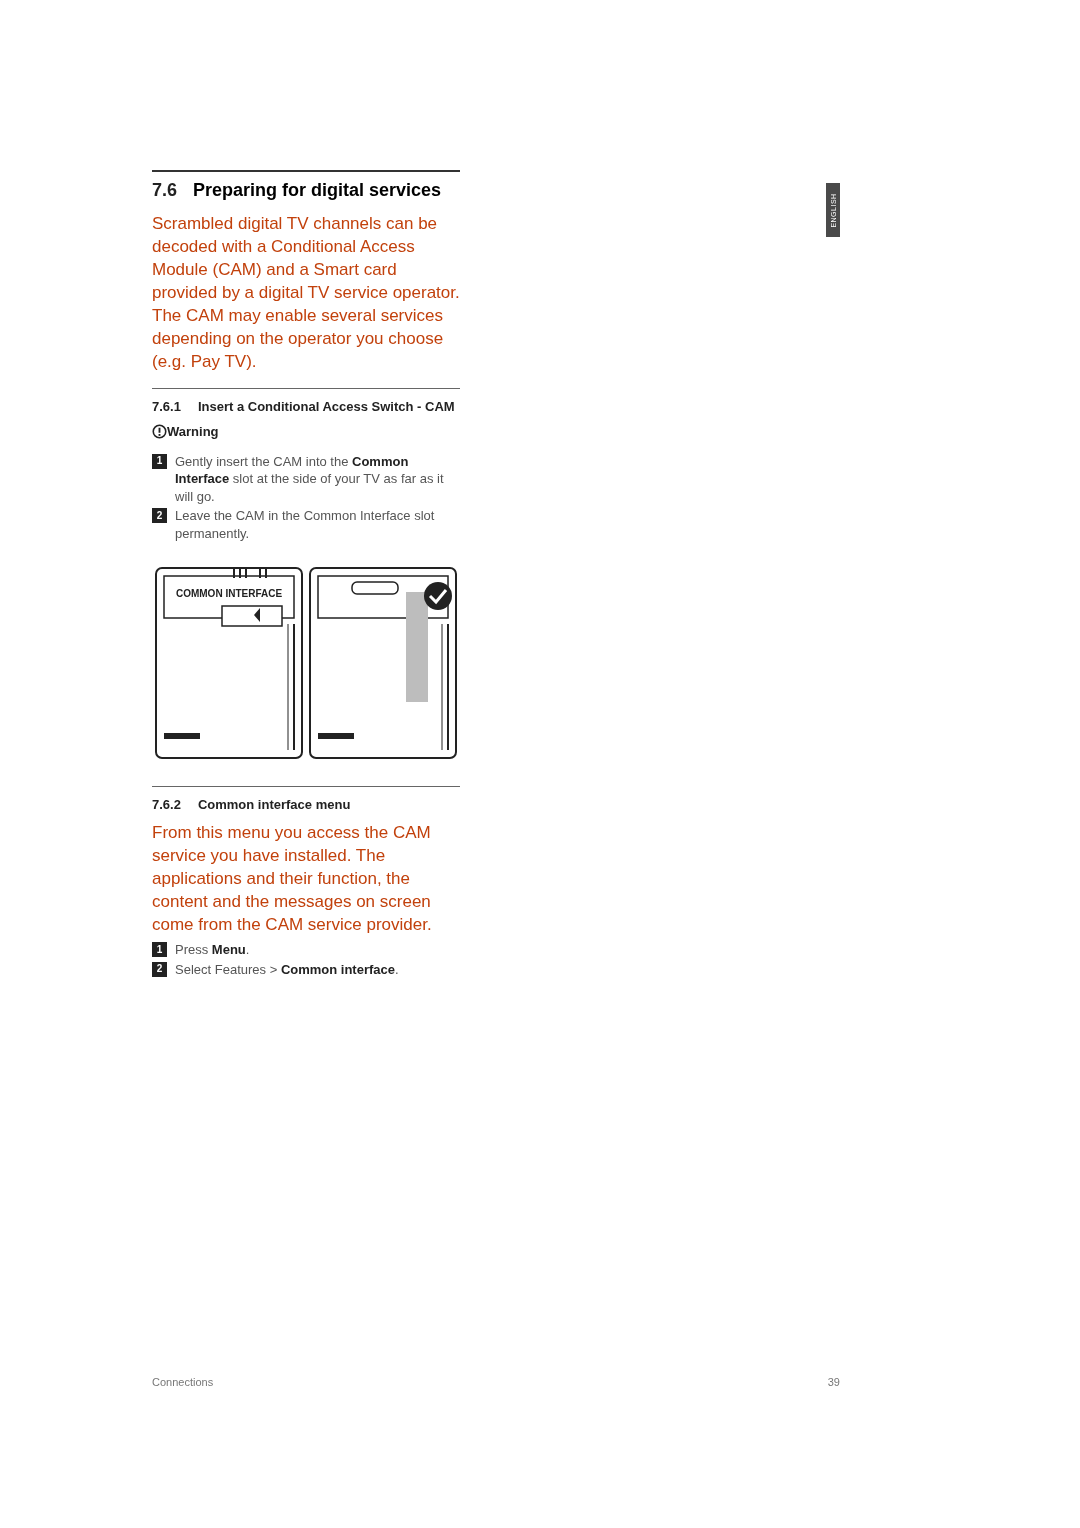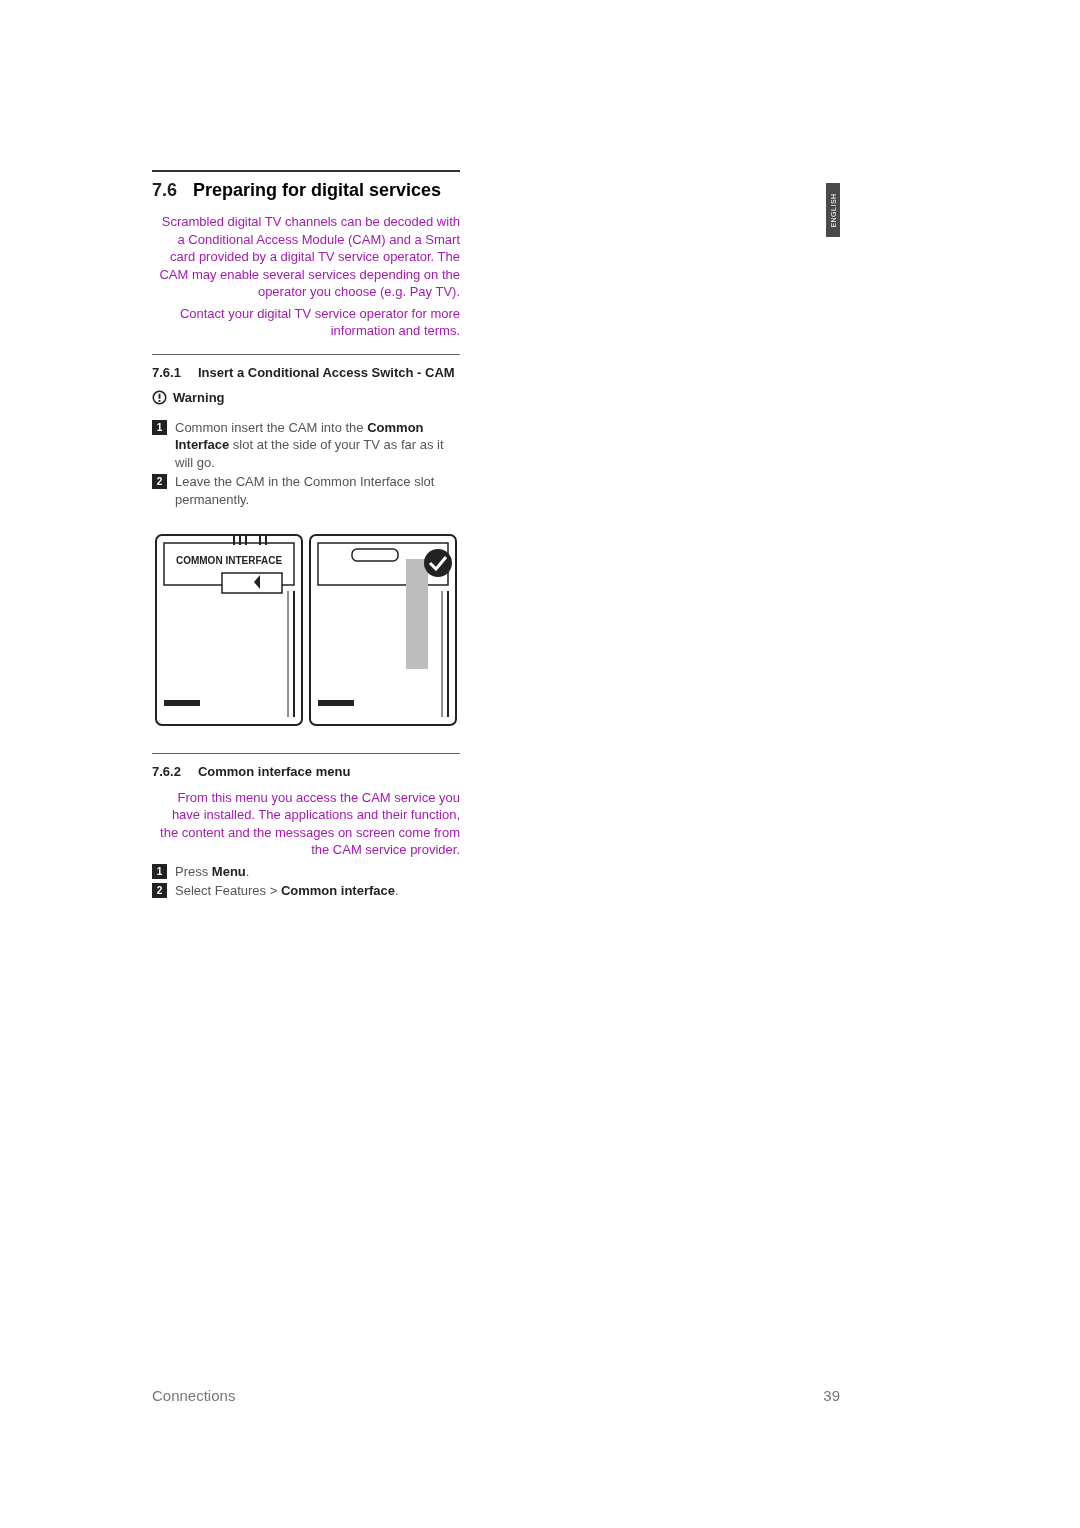--- a/index.html
+++ b/index.html
@@ -6,29 +6,29 @@
   html, body { width: 1080px; height: 1528px; background: #fff; font-family: "Gill Sans", "Gill Sans MT", "Trebuchet MS", sans-serif; color: #4a4a4a; }
   .page { position: relative; width: 992px; height: 1528px; }
   .content-col { position: absolute; left: 152px; top: 170px; width: 308px; }
   .language-tab { position: absolute; right: 152px; top: 183px; width: 14px; height: 54px; background: #4a4a4a; color: #fff; font-size: 7px; letter-spacing: 0.5px; display: flex; align-items: center; justify-content: center; }
   .language-tab span { transform: rotate(-90deg); white-space: nowrap; }
   .hr { border-top: 2px solid #333; margin-bottom: 8px; }
   .hr-thin { border-top: 1px solid #666; margin: 14px 0 10px 0; }
   .sec-head { display: flex; align-items: flex-start; gap: 16px; margin-bottom: 12px; }
   .sec-num { font-weight: bold; font-size: 18px; color: #222; }
   .sec-title { font-weight: bold; font-size: 18px; color: #000000; line-height: 1.15; }
-  .body-text { font-size: 13px; line-height: 1.35; color: #a21caf; margin-bottom: 4px; text-align: right; }
+  .body-text { font-size: 17px; line-height: 1.35; color: #c2410c; margin-bottom: 4px; }
   .subsec-head { display: flex; gap: 17px; font-weight: bold; font-size: 13px; color: #222; margin-top: 4px; margin-bottom: 10px; }
-  .warn-row { display: flex; align-items: center; gap: 6px; margin-bottom: 2px; }
+  .warn-row { display: flex; align-items: center; margin-bottom: 2px; }
   .warn-label { font-weight: bold; font-size: 13px; color: #222; }
   .step-row { display: flex; gap: 8px; margin: 2px 0; font-size: 13px; line-height: 1.35; color: #555; }
   .step-num { width: 15px; height: 15px; background: #222; color: #fff; font-size: 10px; font-weight: bold; display: flex; align-items: center; justify-content: center; flex-shrink: 0; margin-top: 1px; }
   .step-text { flex: 1; }
   .bold { font-weight: bold; color: #222; }
-  .footer { position: absolute; bottom: 124px; left: 152px; right: 152px; display: flex; justify-content: space-between; font-size: 15px; color: #777; }
+  .footer { position: absolute; bottom: 140px; left: 152px; right: 152px; display: flex; justify-content: space-between; font-size: 11px; color: #777; }
   .diagram { margin: 10px 0 18px 0; }
 </style>
 </head>
 <body>
 
 <div class="page">
 
   <div class="language-tab">
     <span>ENGLISH</span>
   </div>
@@ -36,21 +36,20 @@
   <div class="content-col">
 
     <div class="hr"></div>
 
     <div class="sec-head">
       <div class="sec-num">7.6</div>
       <div class="sec-title">Preparing for digital services</div>
     </div>
 
     <p class="body-text">Scrambled digital TV channels can be decoded with a Conditional Access Module (CAM) and a Smart card provided by a digital TV service operator. The CAM may enable several services depending on the operator you choose (e.g. Pay TV).</p>
-    <p class="body-text">Contact your digital TV service operator for more information and terms.</p>
 
     <div class="hr-thin"></div>
 
     <div class="subsec-head">
       <span>7.6.1</span>
       <span>Insert a Conditional Access Switch - CAM</span>
     </div>
 
     <div class="warn-row">
       <svg width="15" height="15" viewBox="0 0 24 24">
@@ -59,21 +58,21 @@
         <rect x="10.5" y="16" width="3" height="3" fill="#222"></rect>
       </svg>
       <span class="warn-label">Warning</span>
     </div>
 
     <div style="height:10px"></div>
 
     <div class="step-row">
       <div class="step-num">1</div>
       <div class="step-text">
-        <span>Common insert the CAM into the </span><span class="bold">Common Interface</span><span> slot at the side of your TV as far as it will go.</span>
+        <span>Gently insert the CAM into the </span><span class="bold">Common Interface</span><span> slot at the side of your TV as far as it will go.</span>
       </div>
     </div>
     <div class="step-row">
       <div class="step-num">2</div>
       <div class="step-text">Leave the CAM in the Common Interface slot permanently.</div>
     </div>
 
     <div style="height:10px"></div>
 
     <div class="diagram">

